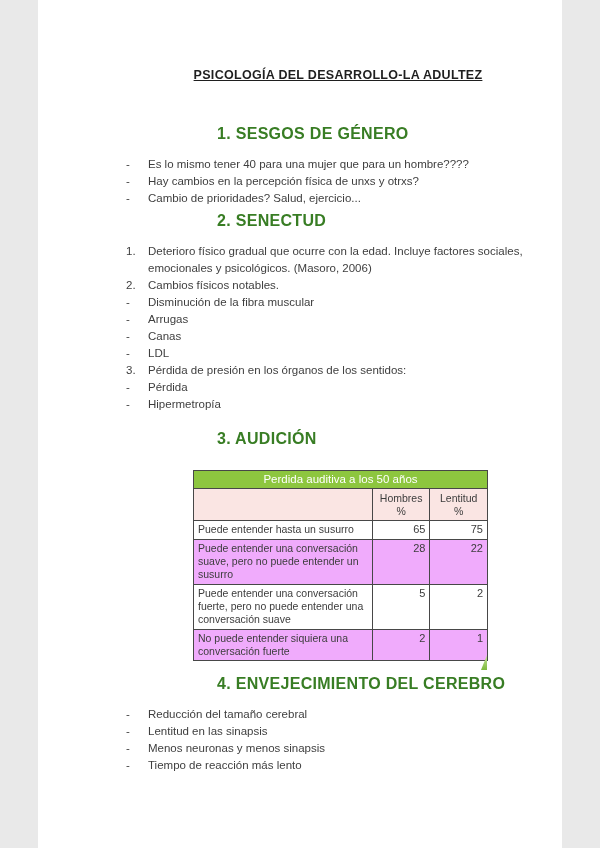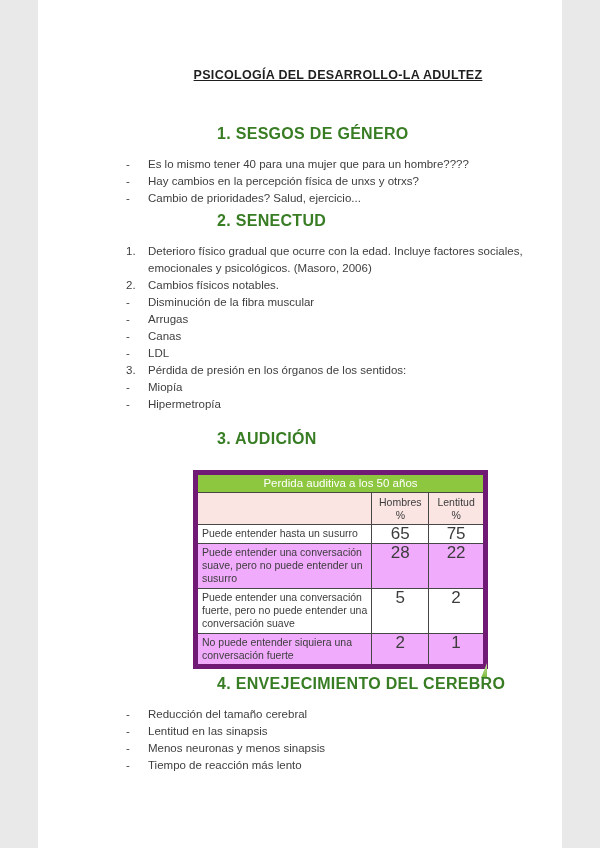--- a/index.html
+++ b/index.html
@@ -42,21 +42,21 @@
   }
   .li .marker { flex:0 0 22px; }
   .li .txt { flex:1; }
 
   
   .table-wrap { position:relative; margin:24px 0 0 155px; width:295px; }
   table.hearing {
     border-collapse:collapse;
     width:295px;
     table-layout:fixed;
-    border:5px solid #701a75;
+    border:1px solid #701a75;
     font-size:10.5px;
     color:#3c3c3c;
   }
   table.hearing td, table.hearing th {
     border:1.5px solid #474747;
     padding:2px 4px;
     line-height:13px;
     vertical-align:top;
     font-weight:400;
   }
@@ -70,21 +70,21 @@
     line-height:14px;
   }
   .col-label { width:174px; }
   .col-num   { width:56px; }
   tr.colhead th {
     background:#fae5e3;
     text-align:center;
     padding:3px 2px 2px 2px;
   }
   tr.pink td { background:#f0abfc; }
-  td.num { text-align:center; font-size:17px; }
+  td.num { text-align:right; font-size:11px; }
   td.label-cell { text-align:left; padding-left:5px; }
   tr.r2 td, tr.r3 td { height:40px; }
   tr.r4 td { height:26px; }
   tr.r1 td { height:14px; }
   .corner-mark {
     position:absolute;
     right:1px; bottom:-9px;
     width:6px; height:15px;
     background:linear-gradient(to top, #7db93c, #c6e39a);
     clip-path:polygon(100% 0, 100% 100%, 0 100%);
@@ -141,21 +141,21 @@
       <div class="li">
         <span class="marker">-</span>
         <span class="txt">LDL</span>
       </div>
       <div class="li">
         <span class="marker">3.</span>
         <span class="txt">Pérdida de presión en los órganos de los sentidos:</span>
       </div>
       <div class="li">
         <span class="marker">-</span>
-        <span class="txt">Miopía</span>
+        <span class="txt">Pérdida</span>
       </div>
       <div class="li">
         <span class="marker">-</span>
         <span class="txt">Hipermetropía</span>
       </div>
     </div>
   </div>
 
   <div class="sec sec3">
     <h2 class="sec-heading">3. AUDICIÓN</h2>

